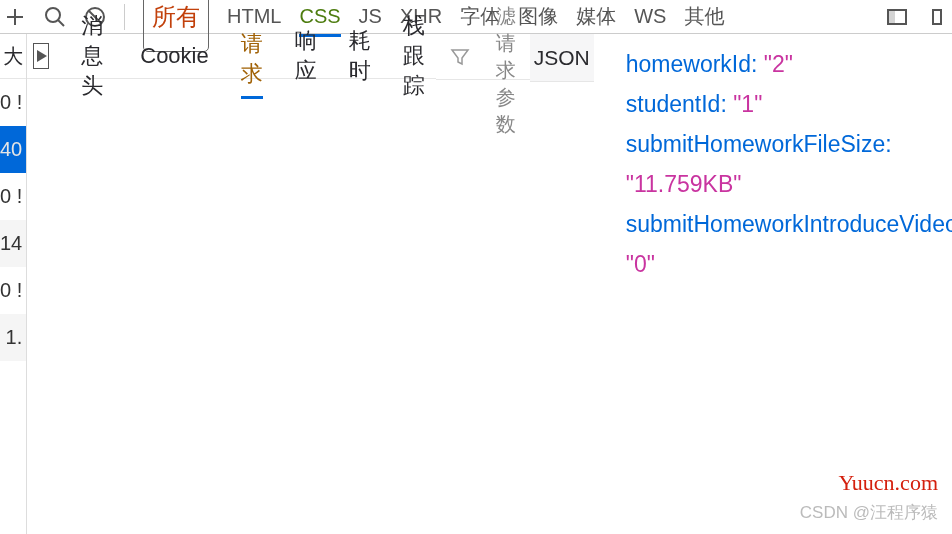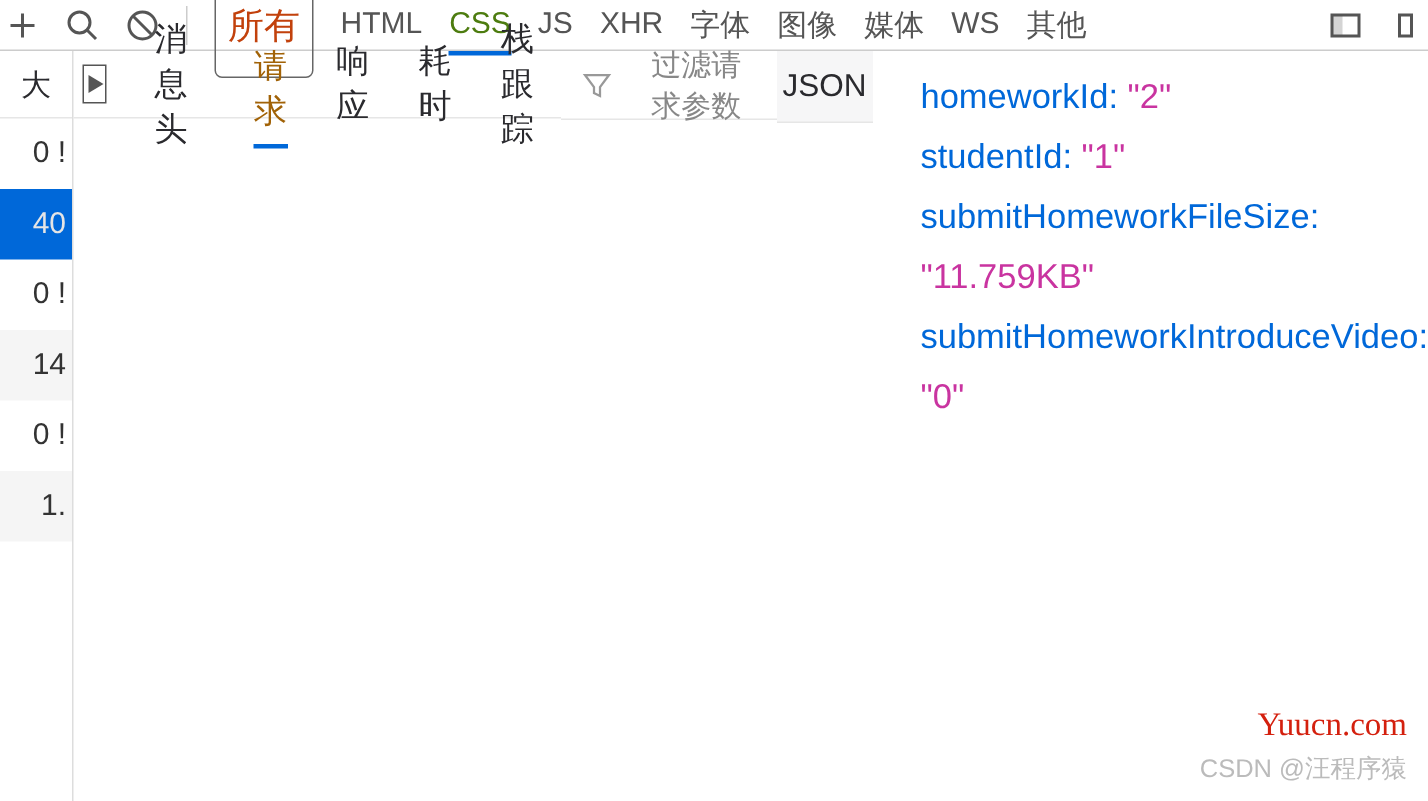--- a/index.html
+++ b/index.html
@@ -89,20 +89,21 @@
   </div>
 
   <div class="detail">
     <div class="detail-tabs">
       <span class="play">
         <svg width="14" height="14" viewBox="0 0 14 14">
             <path d="M3 1l10 6-10 6z" fill="#555"></path>
           </svg>
       </span>
       <span class="tab">消息头</span>
+      <span class="tab">Cookie</span>
       <span class="tab active">请求</span>
       <span class="tab">响应</span>
       <span class="tab">耗时</span>
       <span class="tab">栈跟踪</span>
     </div>
 
     <div class="filter-row">
       <span>
         <svg width="20" height="20" viewBox="0 0 20 20">
             <path d="M2 3h16l-6 8v6l-4-2v-4z" stroke="#999" stroke-width="1.5" fill="none"></path>

